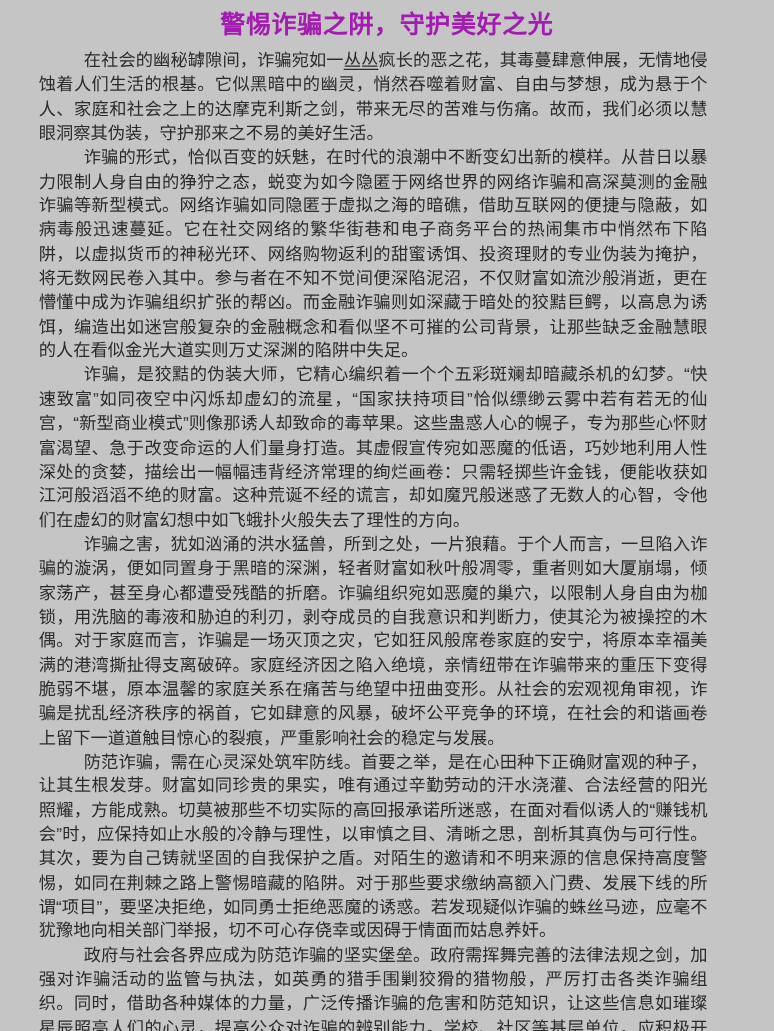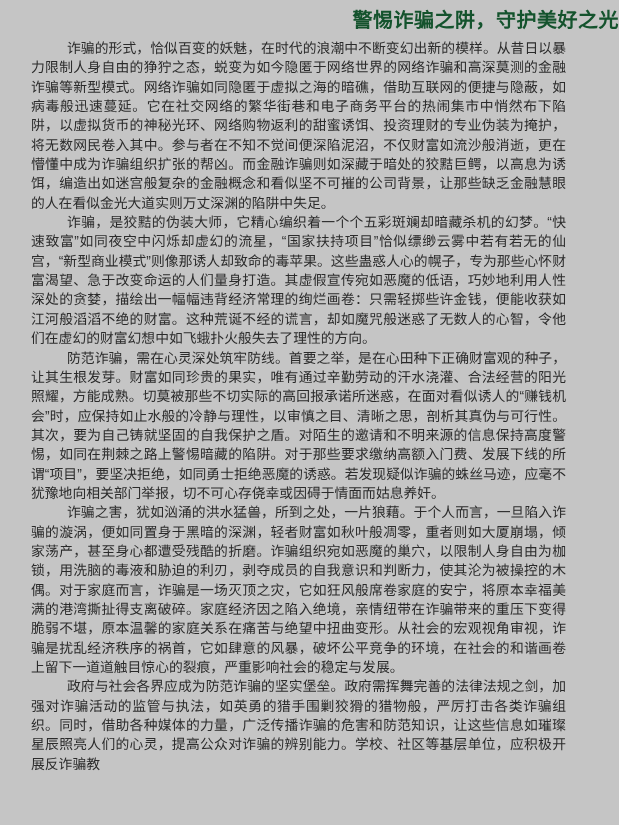--- a/index.html
+++ b/index.html
@@ -45,21 +45,22 @@
   .underlined {
     text-decoration: underline;
     text-underline-offset: 2px;
     text-decoration-thickness: 1px;
   }
 </style>
 </head>
 <body>
 
 <div class="page" style="background: rgb(197, 197, 197);">
-  <h1 class="doc-title" style="color: #14532d; text-align: right;">警惕诈骗之阱，守护美好之光</h1>
+  <h1 class="doc-title" style="color: #a21caf;">警惕诈骗之阱，守护美好之光</h1>
   <div class="doc-body" style="color: rgb(43, 43, 43);">
+      <p class="para"><span class="">在社会的幽秘罅隙间，诈骗宛如一</span><span class="underlined">丛丛</span><span class="">疯长的恶之花，其毒蔓肆意伸展，无情地侵蚀着人们生活的根基。它似黑暗中的幽灵，悄然吞噬着财富、自由与梦想，成为悬于个人、家庭和社会之上的达摩克利斯之剑，带来无尽的苦难与伤痛。故而，我们必须以慧眼洞察其伪装，守护那来之不易的美好生活。</span></p>
       <p class="para"><span class="">诈骗的形式，恰似百变的妖魅，在时代的浪潮中不断变幻出新的模样。从昔日以暴力限制人身自由的狰狞之态，蜕变为如今隐匿于网络世界的网络诈骗和高深莫测的金融诈骗等新型模式。网络诈骗如同隐匿于虚拟之海的暗礁，借助互联网的便捷与隐蔽，如病毒般迅速蔓延。它在社交网络的繁华街巷和电子商务平台的热闹集市中悄然布下陷阱，以虚拟货币的神秘光环、网络购物返利的甜蜜诱饵、投资理财的专业伪装为掩护，将无数网民卷入其中。参与者在不知不觉间便深陷泥沼，不仅财富如流沙般消逝，更在懵懂中成为诈骗组织扩张的帮凶。而金融诈骗则如深藏于暗处的狡黠巨鳄，以高息为诱饵，编造出如迷宫般复杂的金融概念和看似坚不可摧的公司背景，让那些缺乏金融慧眼的人在看似金光大道实则万丈深渊的陷阱中失足。</span></p>
       <p class="para"><span class="">诈骗，是狡黠的伪装大师，它精心编织着一个个五彩斑斓却暗藏杀机的幻梦。“快速致富”如同夜空中闪烁却虚幻的流星，“国家扶持项目”恰似缥缈云雾中若有若无的仙宫，“新型商业模式”则像那诱人却致命的毒苹果。这些蛊惑人心的幌子，专为那些心怀财富渴望、急于改变命运的人们量身打造。其虚假宣传宛如恶魔的低语，巧妙地利用人性深处的贪婪，描绘出一幅幅违背经济常理的绚烂画卷：只需轻掷些许金钱，便能收获如江河般滔滔不绝的财富。这种荒诞不经的谎言，却如魔咒般迷惑了无数人的心智，令他们在虚幻的财富幻想中如飞蛾扑火般失去了理性的方向。</span></p>
+      <p class="para"><span class="">诈骗之害，犹如汹涌的洪水猛兽，所到之处，一片狼藉。于个人而言，一旦陷入诈骗的漩涡，便如同置身于黑暗的深渊，轻者财富如秋叶般凋零，重者则如大厦崩塌，倾家荡产，甚至身心都遭受残酷的折磨。诈骗组织宛如恶魔的巢穴，以限制人身自由为枷锁，用洗脑的毒液和胁迫的利刃，剥夺成员的自我意识和判断力，使其沦为被操控的木偶。对于家庭而言，诈骗是一场灭顶之灾，它如狂风般席卷家庭的安宁，将原本幸福美满的港湾撕扯得支离破碎。家庭经济因之陷入绝境，亲情纽带在诈骗带来的重压下变得脆弱不堪，原本温馨的家庭关系在痛苦与绝望中扭曲变形。从社会的宏观视角审视，诈骗是扰乱经济秩序的祸首，它如肆意的风暴，破坏公平竞争的环境，在社会的和谐画卷上留下一道道触目惊心的裂痕，严重影响社会的稳定与发展。</span></p>
       <p class="para"><span class="">防范诈骗，需在心灵深处筑牢防线。首要之举，是在心田种下正确财富观的种子，让其生根发芽。财富如同珍贵的果实，唯有通过辛勤劳动的汗水浇灌、合法经营的阳光照耀，方能成熟。切莫被那些不切实际的高回报承诺所迷惑，在面对看似诱人的“赚钱机会”时，应保持如止水般的冷静与理性，以审慎之目、清晰之思，剖析其真伪与可行性。其次，要为自己铸就坚固的自我保护之盾。对陌生的邀请和不明来源的信息保持高度警惕，如同在荆棘之路上警惕暗藏的陷阱。对于那些要求缴纳高额入门费、发展下线的所谓“项目”，要坚决拒绝，如同勇士拒绝恶魔的诱惑。若发现疑似诈骗的蛛丝马迹，应毫不犹豫地向相关部门举报，切不可心存侥幸或因碍于情面而姑息养奸。</span></p>
-      <p class="para"><span class="">诈骗之害，犹如汹涌的洪水猛兽，所到之处，一片狼藉。于个人而言，一旦陷入诈骗的漩涡，便如同置身于黑暗的深渊，轻者财富如秋叶般凋零，重者则如大厦崩塌，倾家荡产，甚至身心都遭受残酷的折磨。诈骗组织宛如恶魔的巢穴，以限制人身自由为枷锁，用洗脑的毒液和胁迫的利刃，剥夺成员的自我意识和判断力，使其沦为被操控的木偶。对于家庭而言，诈骗是一场灭顶之灾，它如狂风般席卷家庭的安宁，将原本幸福美满的港湾撕扯得支离破碎。家庭经济因之陷入绝境，亲情纽带在诈骗带来的重压下变得脆弱不堪，原本温馨的家庭关系在痛苦与绝望中扭曲变形。从社会的宏观视角审视，诈骗是扰乱经济秩序的祸首，它如肆意的风暴，破坏公平竞争的环境，在社会的和谐画卷上留下一道道触目惊心的裂痕，严重影响社会的稳定与发展。</span></p>
       <p class="para"><span class="">政府与社会各界应成为防范诈骗的坚实堡垒。政府需挥舞完善的法律法规之剑，加强对诈骗活动的监管与执法，如英勇的猎手围剿狡猾的猎物般，严厉打击各类诈骗组织。同时，借助各种媒体的力量，广泛传播诈骗的危害和防范知识，让这些信息如璀璨星辰照亮人们的心灵，提高公众对诈骗的辨别能力。学校、社区等基层单位，应积极开展反诈骗教</span></p>
     </div>
 </div>
 
 </body></html>

